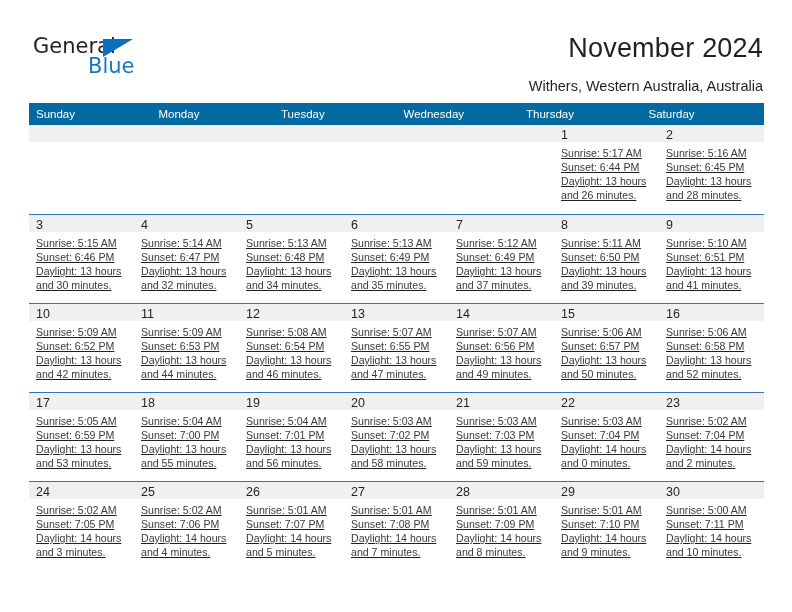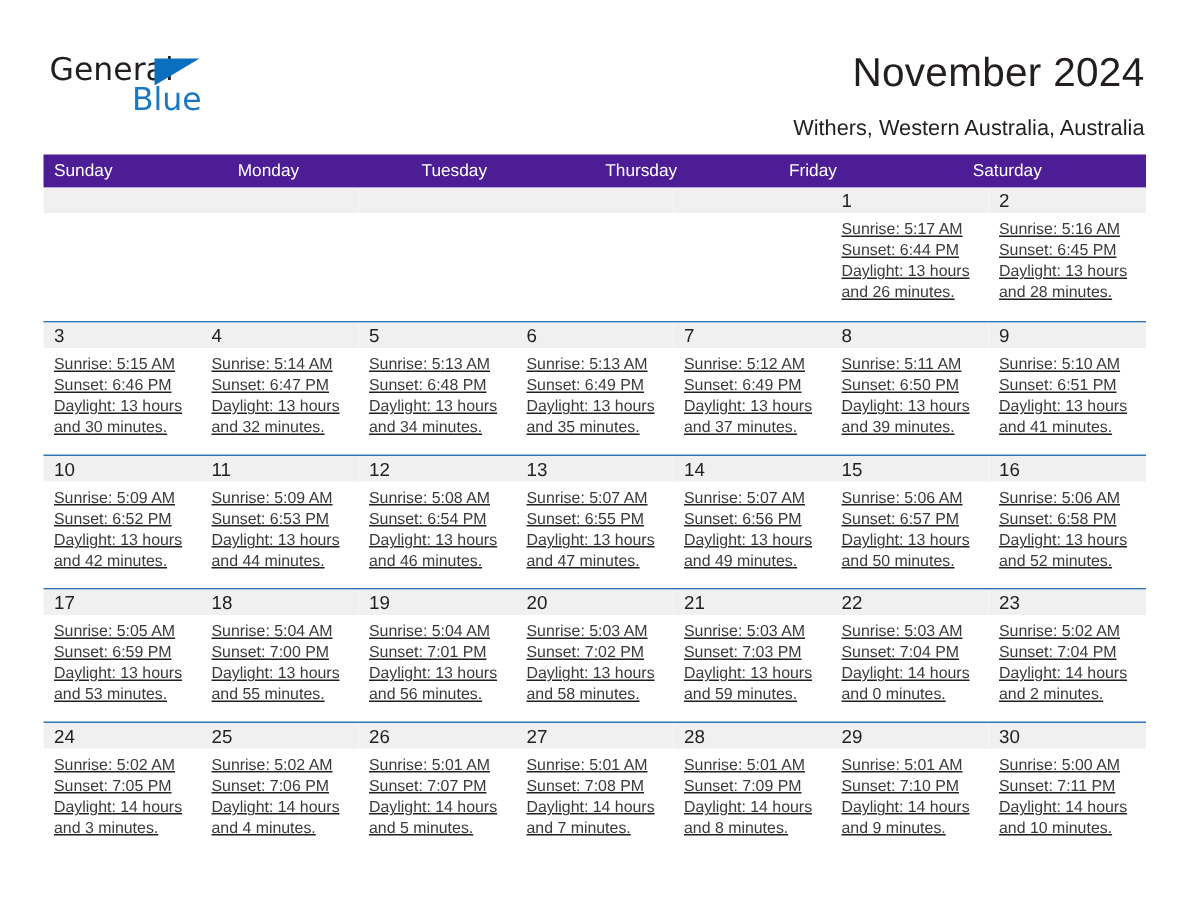--- a/index.html
+++ b/index.html
@@ -90,21 +90,21 @@
 
   
   .calendar {
     position: absolute;
     left: 29px;
     top: 103px;
     width: 735px;
   }
   .cal-head {
     display: flex;
-    background: #4c1d95;
+    background: #0369a1;
     height: 22px;
   }
   .cal-head .hc {
     flex: 1 1 0;
     box-sizing: border-box;
     color: #ffffff;
     font-size: 11.5px;
     line-height: 22px;
     padding-left: 7px;
     white-space: nowrap;
@@ -168,22 +168,22 @@
     <div class="subtitle">Withers, Western Australia, Australia</div>
 
   </div>
 
   <div class="calendar">
 
     <div class="cal-head">
       <div class="hc">Sunday</div>
       <div class="hc">Monday</div>
       <div class="hc">Tuesday</div>
+      <div class="hc">Wednesday</div>
       <div class="hc">Thursday</div>
-      <div class="hc">Friday</div>
       <div class="hc">Saturday</div>
     </div>
 
     <div class="week first">
       <div class="cell empty">
         <div class="daynum-band"><span class="daynum"></span></div>
         <div class="cell-body">
           <div class="ln"></div>
           <div class="ln"></div>
           <div class="ln"></div>

